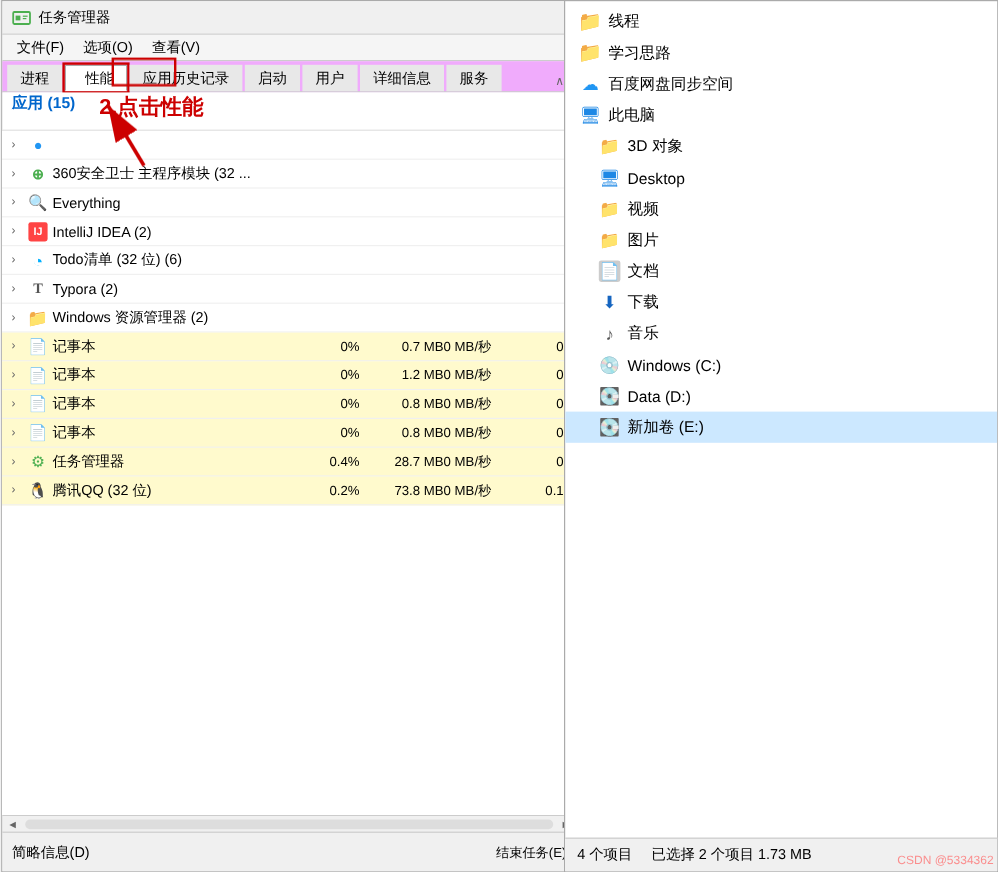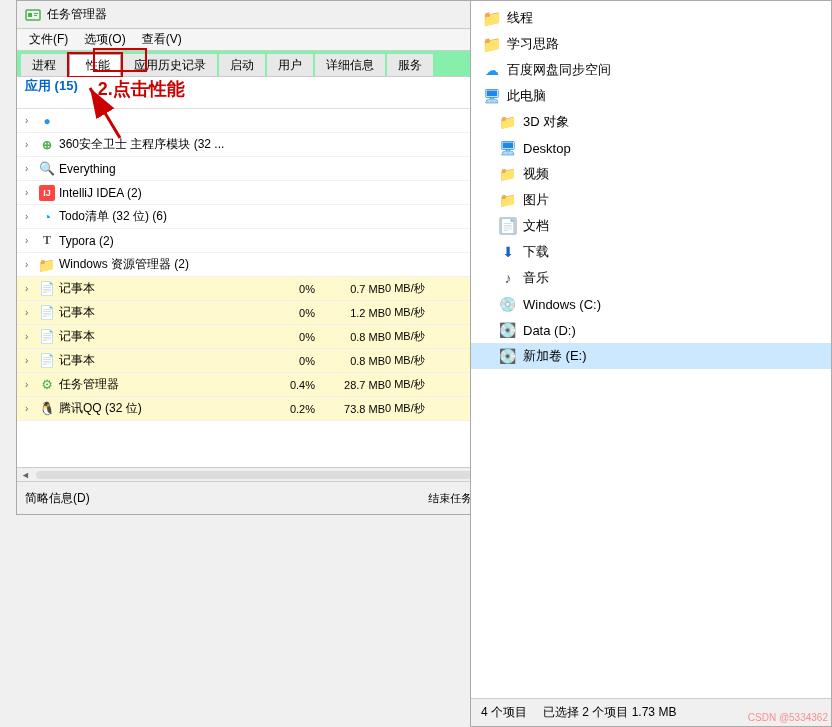--- a/index.html
+++ b/index.html
@@ -9,24 +9,24 @@
       background: #f0f0f0;
       width: 832px;
       height: 727px;
       overflow: hidden;
       position: relative;
     }
 
     
     .task-manager {
       position: absolute;
-      left: 16px;
+      left: 1px;
       top: 0;
       width: 480px;
-      height: 515px;
+      height: 727px;
       background: #f5f5f5;
       border: 1px solid #aaa;
       display: flex;
       flex-direction: column;
     }
 
     .title-bar {
       background: #f0f0f0;
       padding: 4px 8px;
       display: flex;
@@ -61,21 +61,21 @@
 
     .menu-item {
       padding: 2px 8px;
       cursor: pointer;
       font-size: 12px;
       color: #000;
     }
 
     .tabs-bar {
       display: flex;
-      background: #86efac;
+      background: #f0abfc;
       border-bottom: 1px solid #ccc;
       height: 26px;
       align-items: flex-end;
       padding: 0 4px;
       gap: 0;
     }
 
     .tab {
       padding: 3px 10px;
       font-size: 12px;

